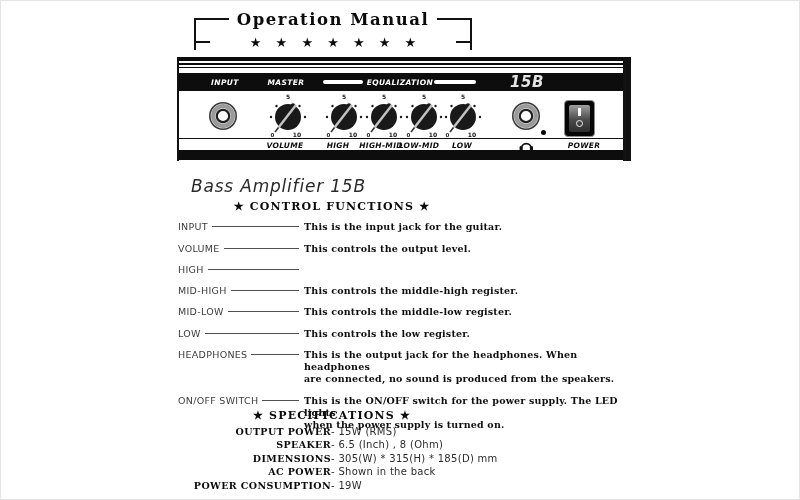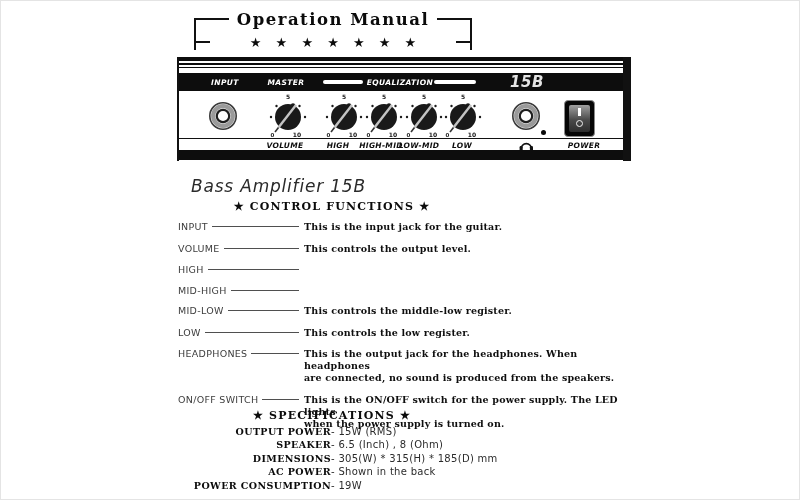--- a/index.html
+++ b/index.html
@@ -247,20 +247,21 @@
       <div class="cf-labcol">
           <span class="cf-label">HIGH</span>
           <span class="cf-dash"></span>
         </div>
     </div>
     <div class="cf-row">
       <div class="cf-labcol">
           <span class="cf-label">MID-HIGH</span>
           <span class="cf-dash"></span>
         </div>
+      <div class="cf-desc">This controls the middle-high register.</div>
     </div>
     <div class="cf-row">
       <div class="cf-labcol">
           <span class="cf-label">MID-LOW</span>
           <span class="cf-dash"></span>
         </div>
       <div class="cf-desc">This controls the middle-low register.</div>
     </div>
     <div class="cf-row">
       <div class="cf-labcol">

